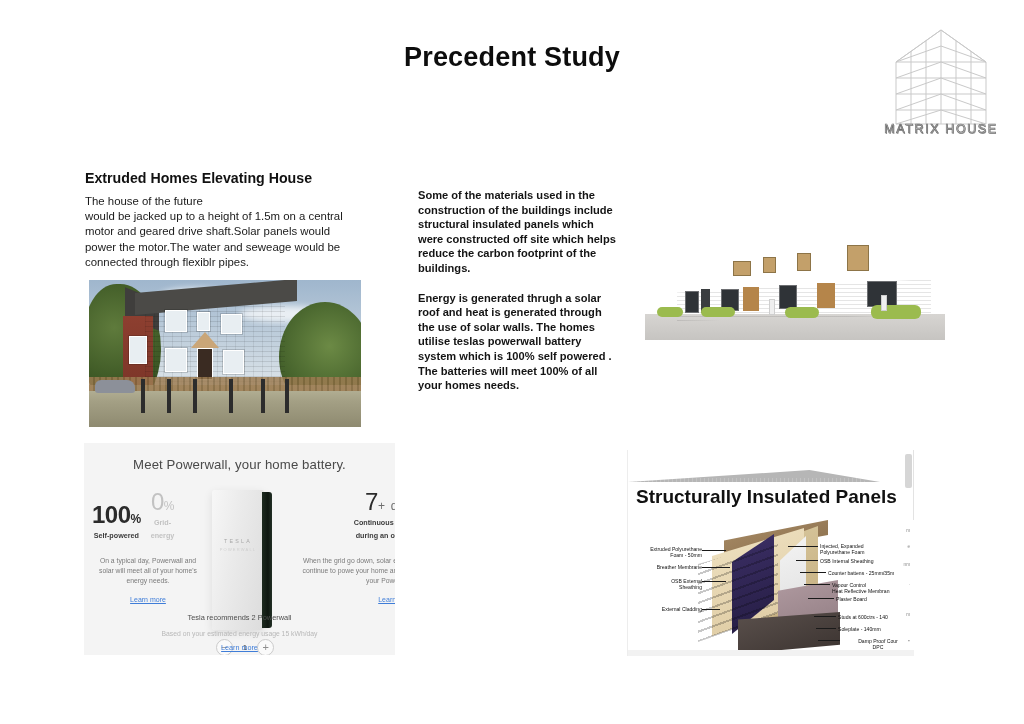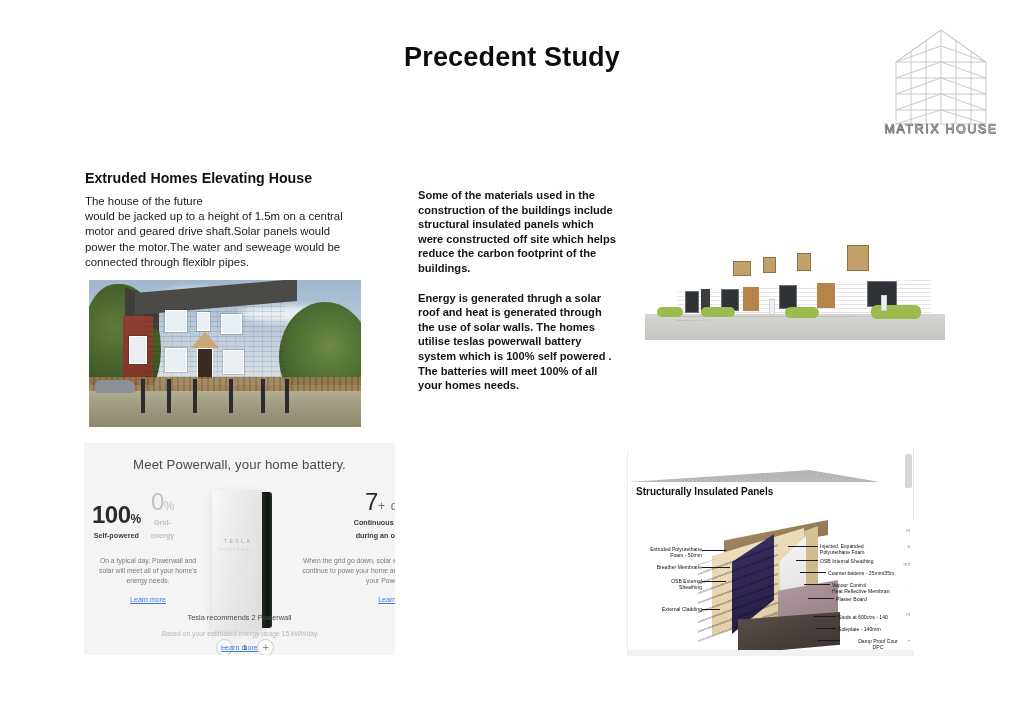--- a/index.html
+++ b/index.html
@@ -139,21 +139,21 @@
   
   .sip{
     position:absolute;left:627px;top:450px;width:286px;height:206px;
     background:#ffffff;overflow:hidden;border-left:1px solid #ededed;
   }
   .sip-band{position:absolute;left:0;top:28px;width:262px;height:38px;
     background:linear-gradient(180deg,#bcbcbc,#a9a9a9);
     background-image:repeating-linear-gradient(90deg,rgba(255,255,255,.18) 0 1px,transparent 1px 4px);
     clip-path:polygon(0 0,88% 0,100% 38%,100% 100%,0 100%);}
   .sip-band-top{position:absolute;left:0;top:20px;width:252px;height:12px;background:#b6b6b6;clip-path:polygon(0 100%,72% 0,100% 100%);}
-  .sip-title{position:absolute;left:8px;top:36px;font-size:10px;font-weight:bold;color:#111;}
+  .sip-title{position:absolute;left:8px;top:36px;font-size:19px;font-weight:bold;color:#111;}
   .sip-canvas{position:absolute;left:0;top:70px;width:286px;height:136px;background:#fff;}
   .sip-brick{position:absolute;left:70px;top:22px;width:80px;height:100px;
     background:linear-gradient(160deg,#c0452c,#9c3522);
     background-image:repeating-linear-gradient(-20deg,rgba(0,0,0,.22) 0 2px,transparent 2px 9px);
     clip-path:polygon(0 22%,100% 0%,100% 72%,0 100%);}
   .sip-cream{position:absolute;left:84px;top:8px;width:92px;height:108px;
     background:linear-gradient(160deg,#efe2c2,#ddc9a0);clip-path:polygon(0 26%,100% 0,100% 70%,0 100%);}
   .sip-purple{position:absolute;left:104px;top:14px;width:42px;height:100px;
     background:linear-gradient(160deg,#3c2f66,#241c42);clip-path:polygon(0 28%,100% 0,100% 66%,0 100%);}
   .sip-tan{position:absolute;left:120px;top:6px;width:70px;height:106px;

